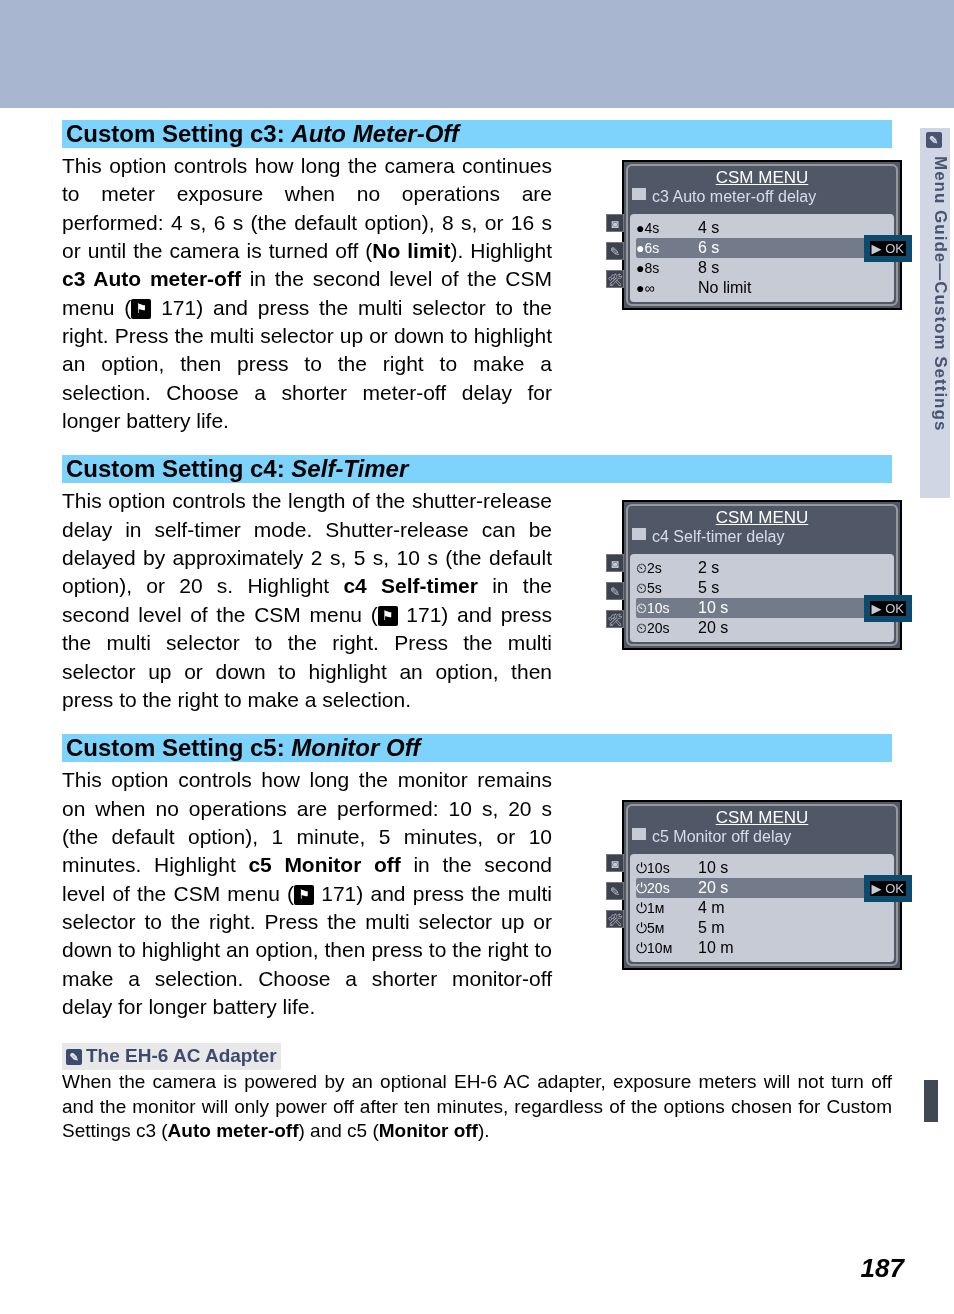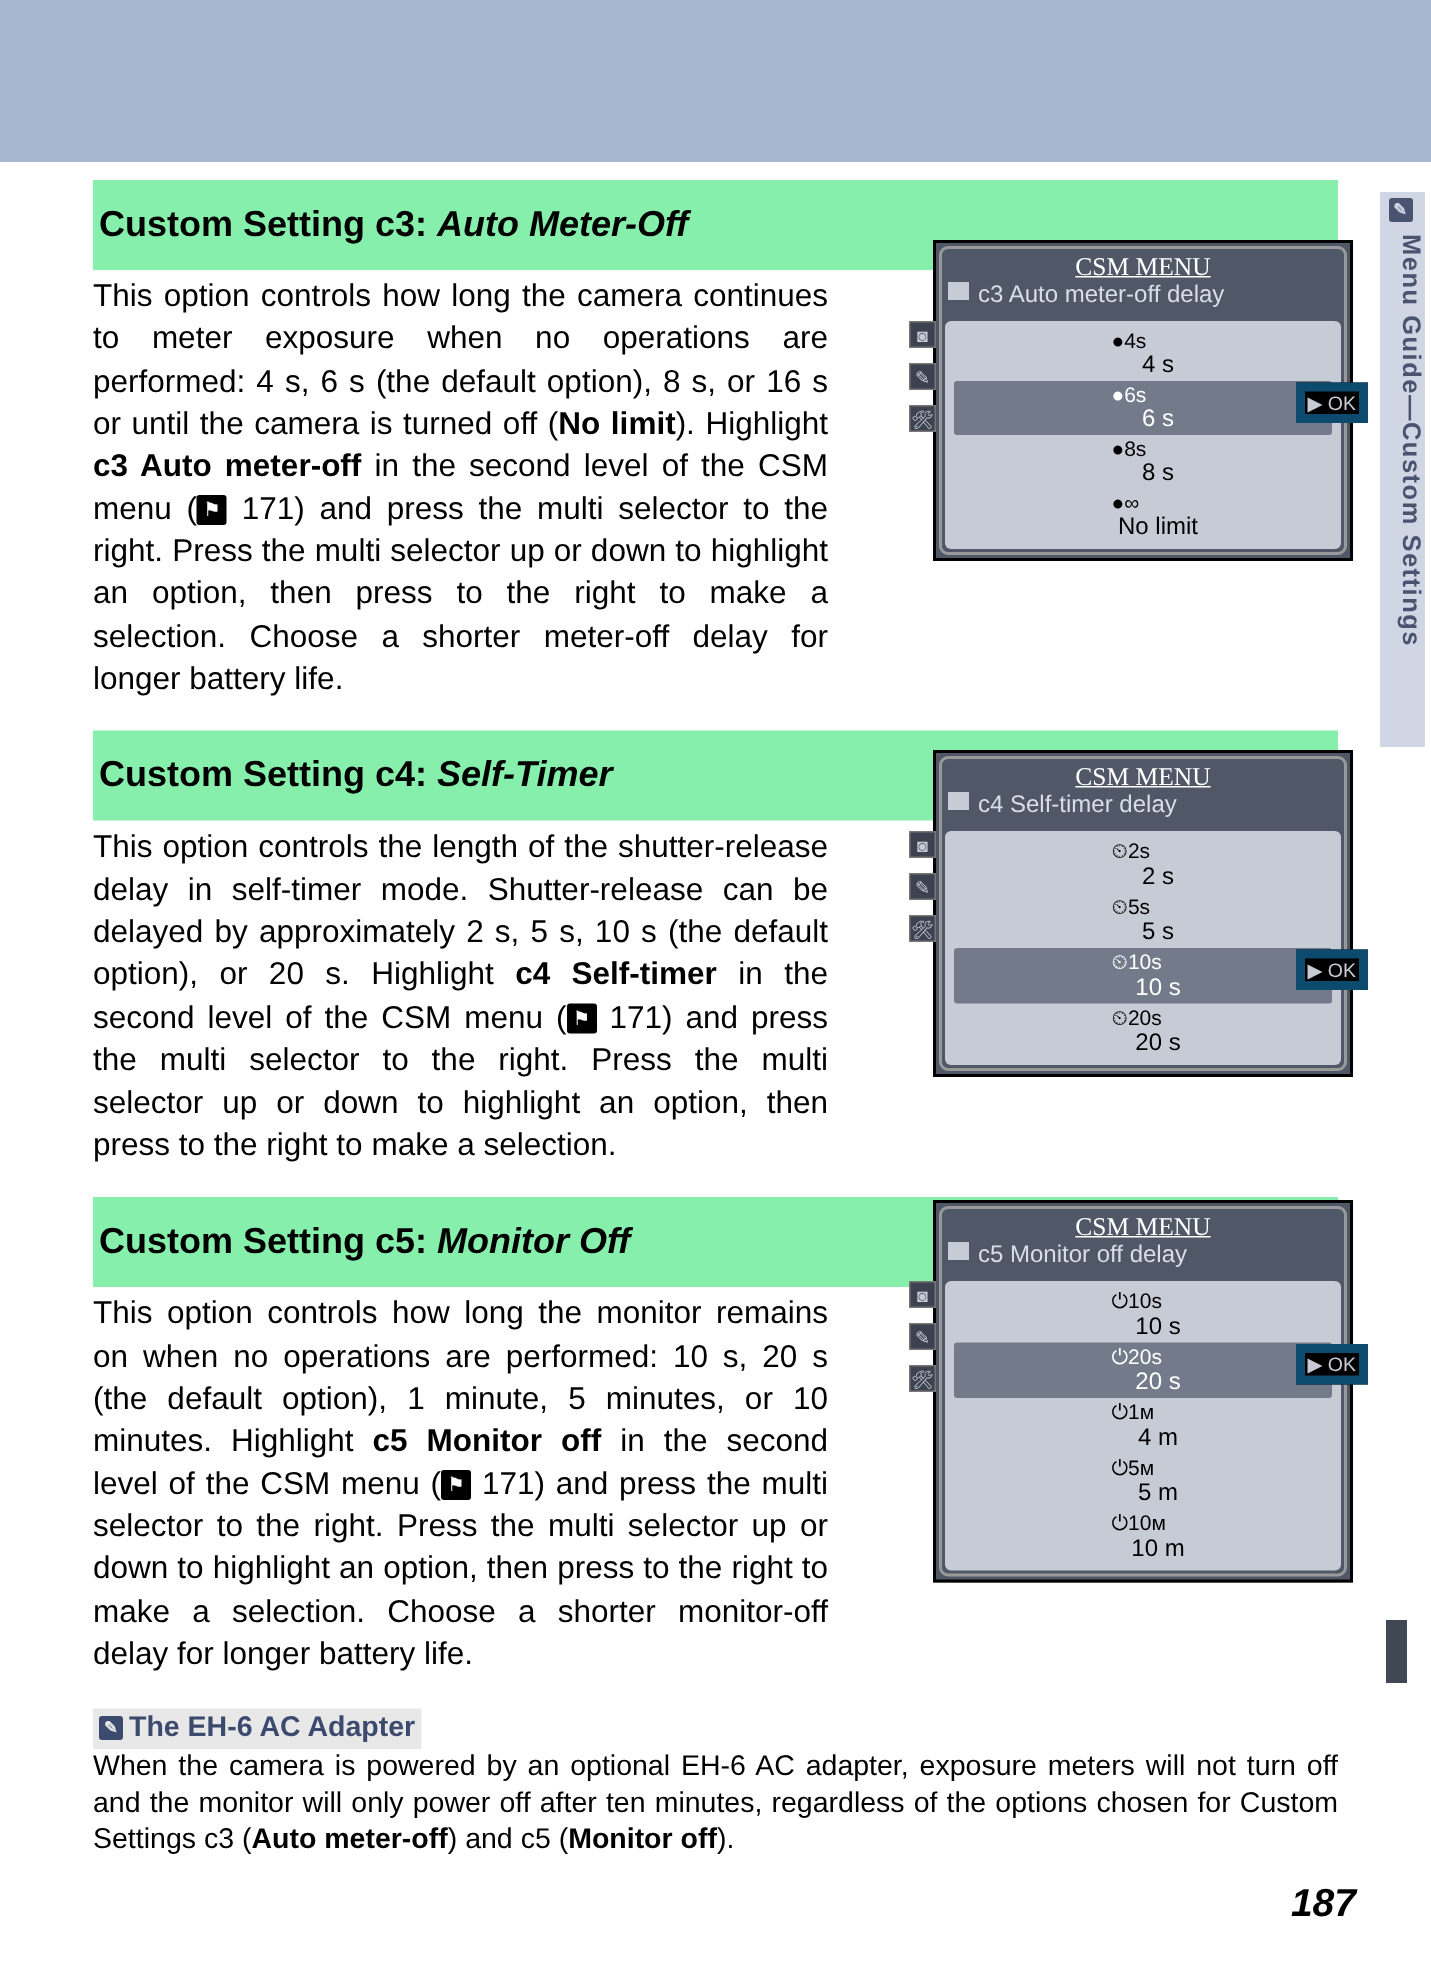--- a/index.html
+++ b/index.html
@@ -19,22 +19,22 @@
   }
   .content {
     position: absolute;
     top: 120px;
     left: 62px;
     width: 830px;
   }
   .section-heading {
     font-size: 24px;
     font-weight: bold;
-    background: #86efac;
-    padding: 16px 4px;
+    background: #7dd3fc;
+    padding: 0 4px;
     margin-bottom: 4px;
     display: inline-block;
     width: 100%;
   }
   .section-heading .italic { font-style: italic; font-weight: bold; }
   .body-text {
     font-size: 21px;
     line-height: 1.35;
     text-align: justify;
     width: 490px;
@@ -64,21 +64,20 @@
     border: 2px solid #999;
     margin: 2px;
     border-radius: 6px;
     position: relative;
   }
   .csm-title {
     text-align: center;
     font-size: 17px;
     text-decoration: underline;
     padding-top: 2px;
-    font-family: Liberation Serif, serif;
   }
   .csm-sub {
     font-size: 16px;
     padding: 0 4px 6px 24px;
     color: #d8dde8;
   }
   .csm-sub-icon {
     position: absolute;
     left: 4px;
     top: 22px;
@@ -91,21 +90,20 @@
     margin: 2px;
     border-radius: 4px;
     padding: 4px 6px;
   }
   .csm-row {
     display: flex;
     align-items: center;
     font-size: 16px;
     padding: 1px 0;
     position: relative;
-    flex-direction: column;
   }
   .csm-row.selected { background: #737b8b; color: #fff; border-radius: 2px; }
   .csm-row .ico { width: 42px; font-size: 14px; }
   .csm-row .lbl { flex: 1; text-align: left; padding-left: 20px; }
   .csm-row .ok {
     position: absolute; right: -24px;
     font-size: 13px; background: #000; color: #c7cbd6;
     padding: 0 2px; border: 6px solid #0c4a6e;
     display: flex; align-items: center; gap: 2px;
   }

